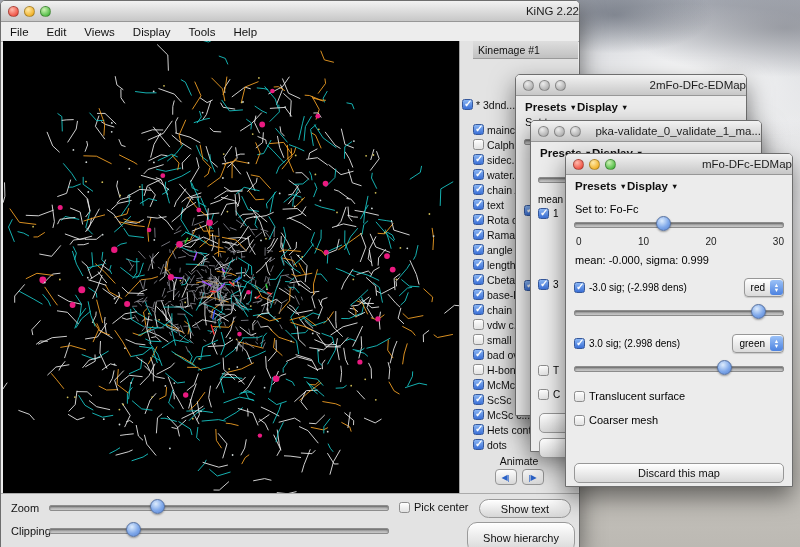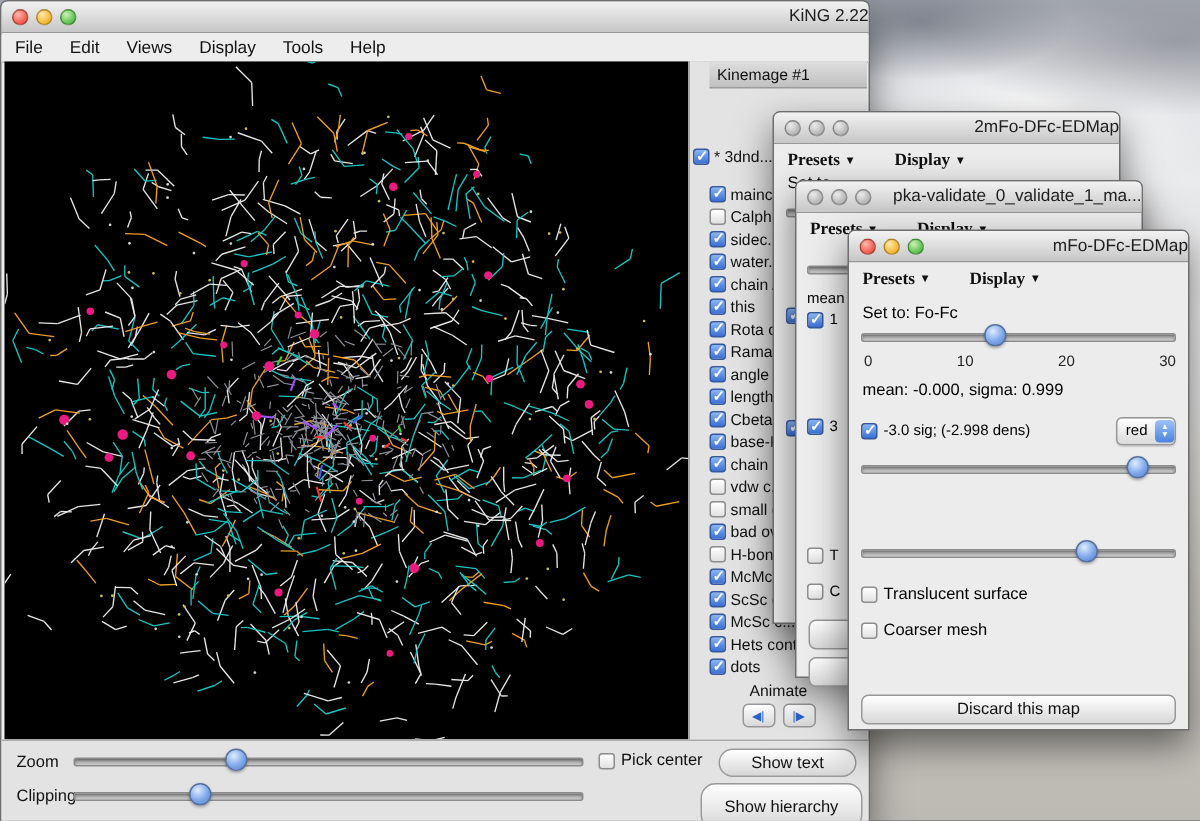--- a/index.html
+++ b/index.html
@@ -61,21 +61,21 @@
     background:linear-gradient(#9c9c9c,#cdcdcd);border:1px solid #8c8c8c;
     box-shadow:inset 0 1px 2px rgba(0,0,0,.35);}
   .thumb{position:absolute;top:0;width:15px;height:15px;border-radius:50%;margin-left:-8px;
     background:radial-gradient(circle at 38% 30%,#ddecfd,#7fa8ea 55%,#5580cf);
     border:1px solid #55709f;box-shadow:0 1px 2px rgba(0,0,0,.35);box-sizing:border-box;}
   .aquabtn{border:1px solid #9a9a9a;border-radius:10px;background:linear-gradient(#ffffff,#d6d6d6);
     font-size:11px;color:#111;display:flex;align-items:center;justify-content:center;
     box-shadow:inset 0 1px 1px rgba(255,255,255,.8);}
   .pick-row{position:absolute;display:flex;align-items:center;gap:4px;justify-content:flex-end;}
   
-  .dlg-menus{display:flex;gap:26px;padding:5px 9px 3px;font-size:11.5px;font-weight:bold;color:#101010;font-family:Liberation Serif, serif;}
+  .dlg-menus{display:flex;padding:5px 9px 3px;font-size:11.5px;font-weight:bold;color:#101010;}
   .caret{font-size:7.5px;margin-left:3px;position:relative;top:-1px;}
   .dlg-text{position:absolute;left:9px;font-size:11px;white-space:nowrap;}
   .dlg-row{position:absolute;left:8px;right:8px;display:flex;align-items:center;gap:4px;font-size:10px;white-space:nowrap;}
   .popup{margin-left:auto;display:inline-flex;align-items:center;height:17px;border:1px solid #979797;
     border-radius:4px;background:linear-gradient(#fff,#dadada);font-size:10px;padding-left:6px;
     box-shadow:0 1px 1px rgba(0,0,0,.15);}
   .popup .arrows{margin-left:5px;width:13px;height:15px;border-radius:3px;
     background:linear-gradient(#9cc2f7,#4c82e0);color:#fff;font-size:5.5px;line-height:5px;
     display:flex;flex-direction:column;align-items:center;justify-content:center;}
   .dlgbtn{position:absolute;left:8px;right:8px;height:20px;border:1px solid #979797;border-radius:5px;
@@ -1936,21 +1936,21 @@
           <div class="sb-item">
             <span class="cb checked"></span>
             <span>water...</span>
           </div>
           <div class="sb-item">
             <span class="cb checked"></span>
             <span>chain A</span>
           </div>
           <div class="sb-item">
             <span class="cb checked"></span>
-            <span>this</span>
+            <span>text</span>
           </div>
           <div class="sb-item">
             <span class="cb checked"></span>
             <span>Rota o...</span>
           </div>
           <div class="sb-item">
             <span class="cb checked"></span>
             <span>Rama ...</span>
           </div>
           <div class="sb-item">
@@ -2138,20 +2138,31 @@
           <span>▲</span>
             <span>▼</span>
         </span>
       </span>
     </div>
     <div class="slider" style="position:absolute;left:8px;top:150px;width:210px">
       <div class="track"></div>
       <div class="thumb" style="left:88%"></div>
     </div>
 
+    <div class="dlg-row" style="top:180px">
+      <span class="cb checked"></span>
+      <span>3.0 sig; (2.998 dens)</span>
+      <span class="popup">
+        <span>green</span>
+        <span class="arrows">
+          <span>▲</span>
+            <span>▼</span>
+        </span>
+      </span>
+    </div>
     <div class="slider" style="position:absolute;left:8px;top:206px;width:210px">
       <div class="track"></div>
       <div class="thumb" style="left:72%"></div>
     </div>
 
     <div class="dlg-row" style="top:236px;font-size:11px">
       <span class="cb"></span>
       <span>Translucent surface</span>
     </div>
     <div class="dlg-row" style="top:260px;font-size:11px">

